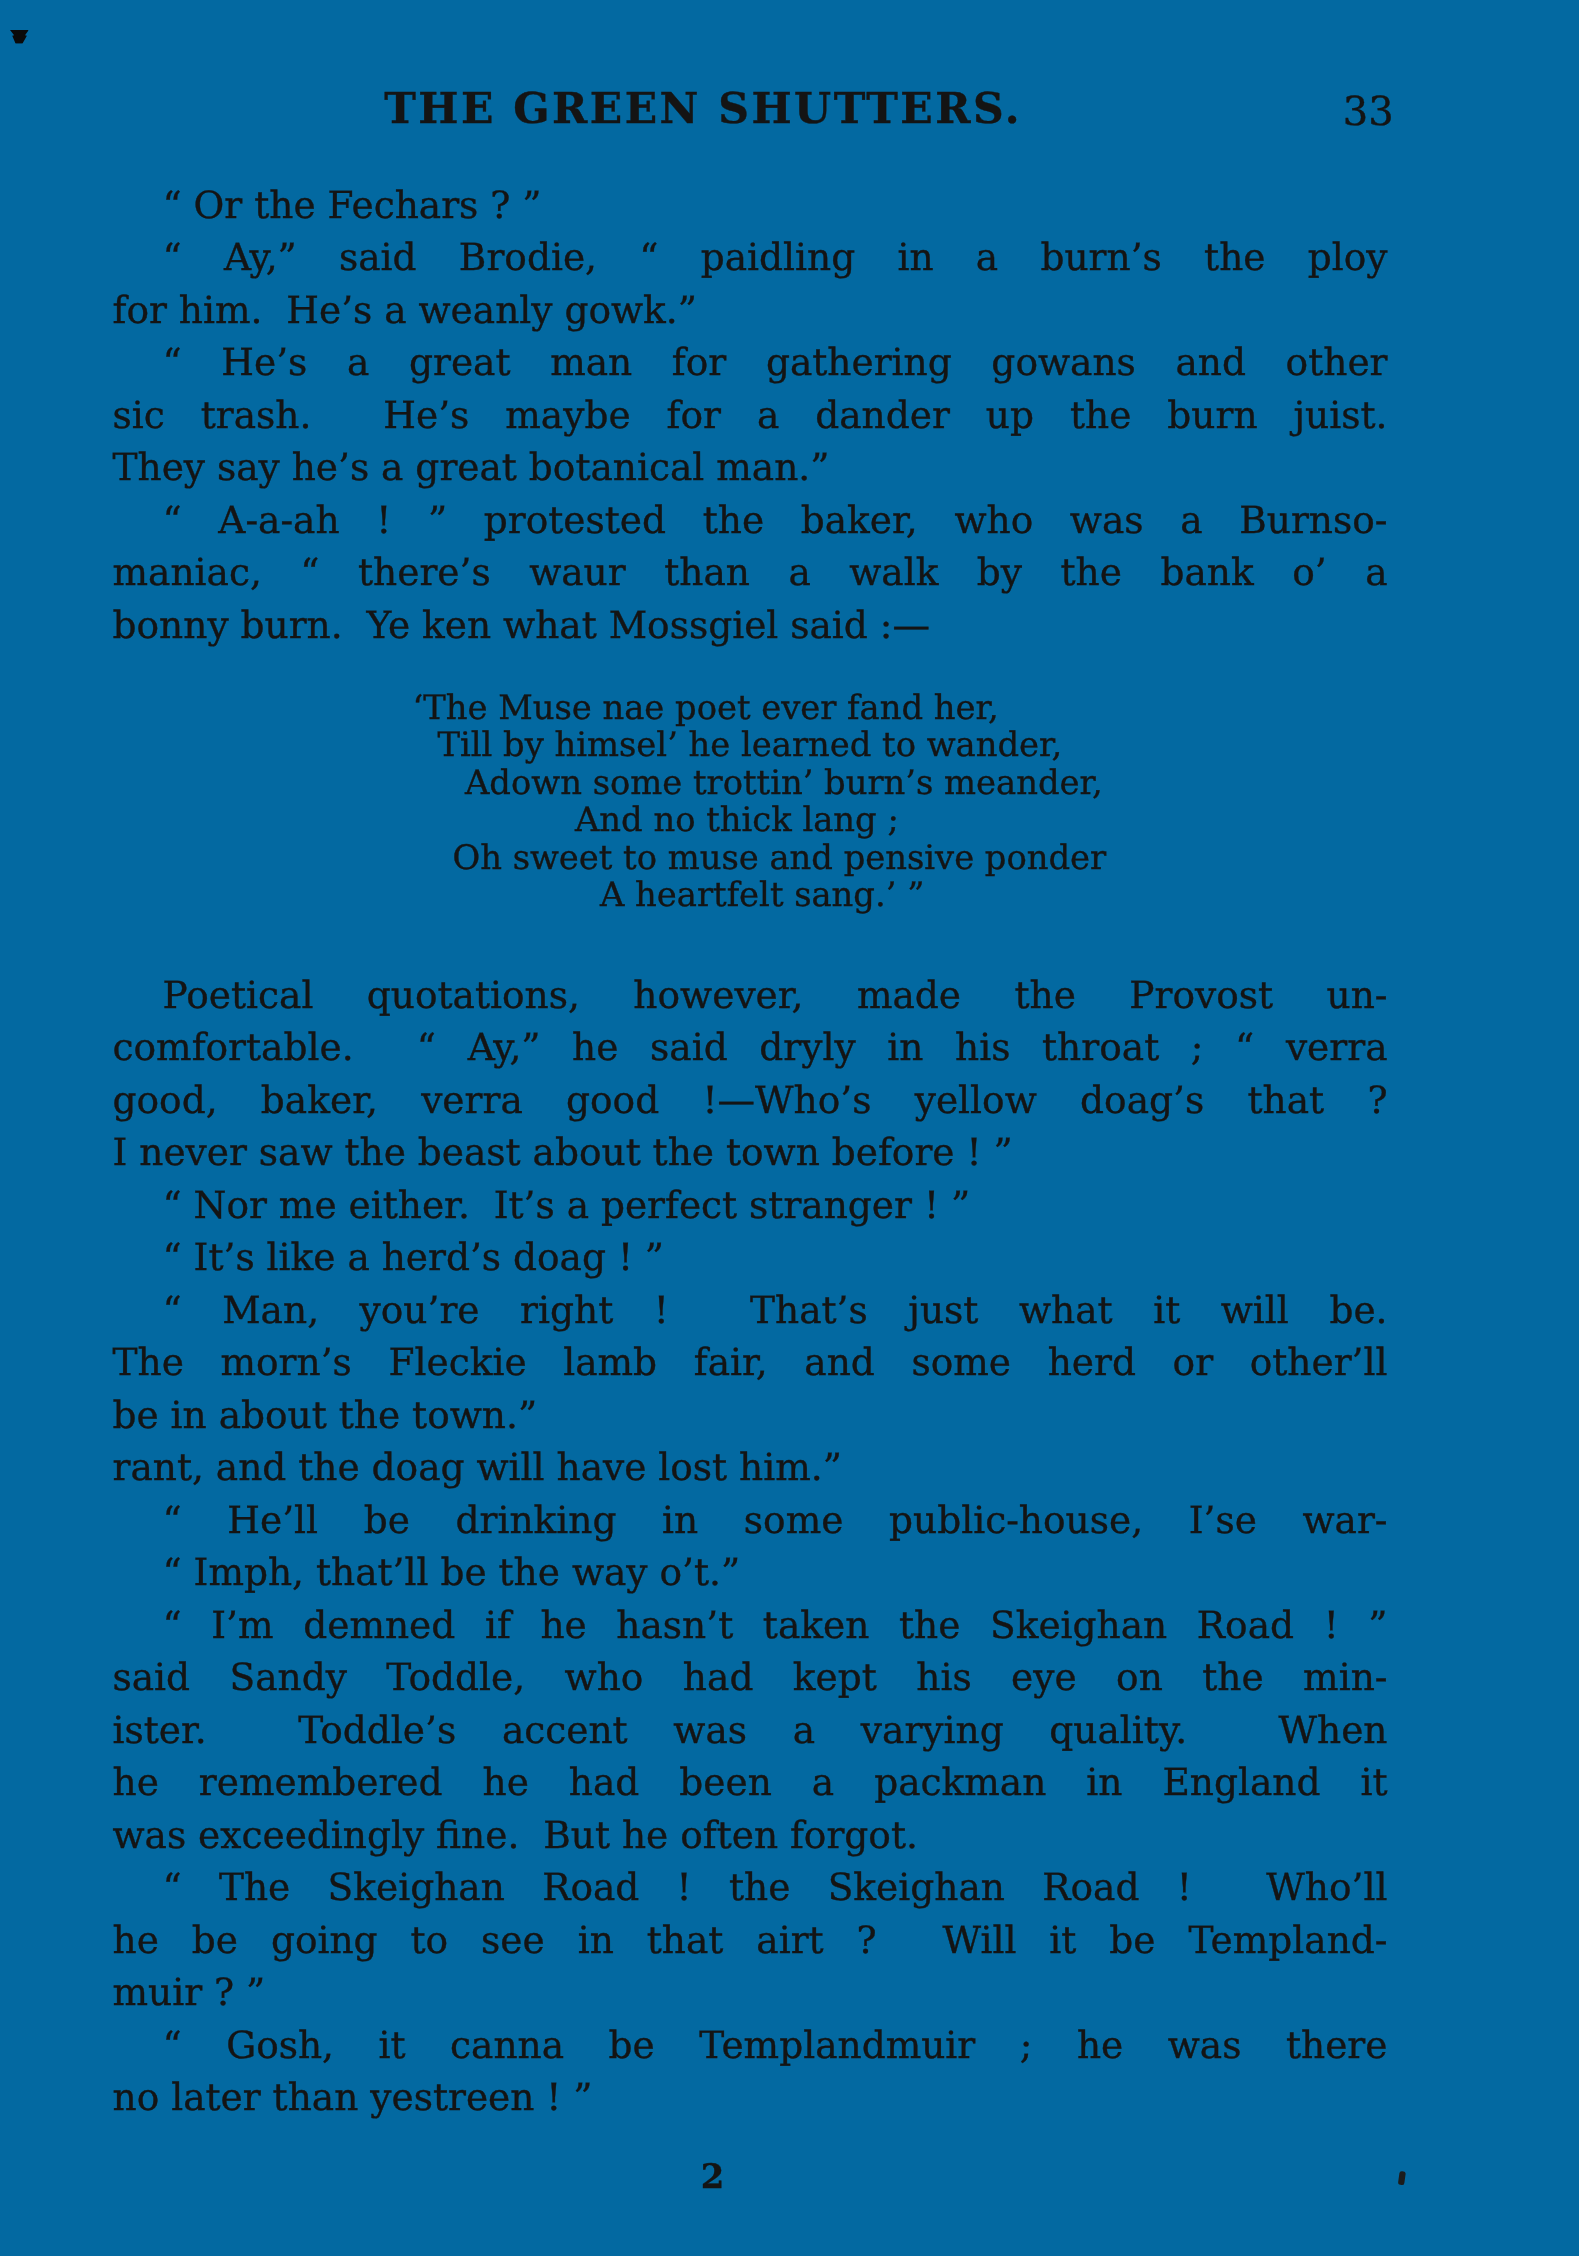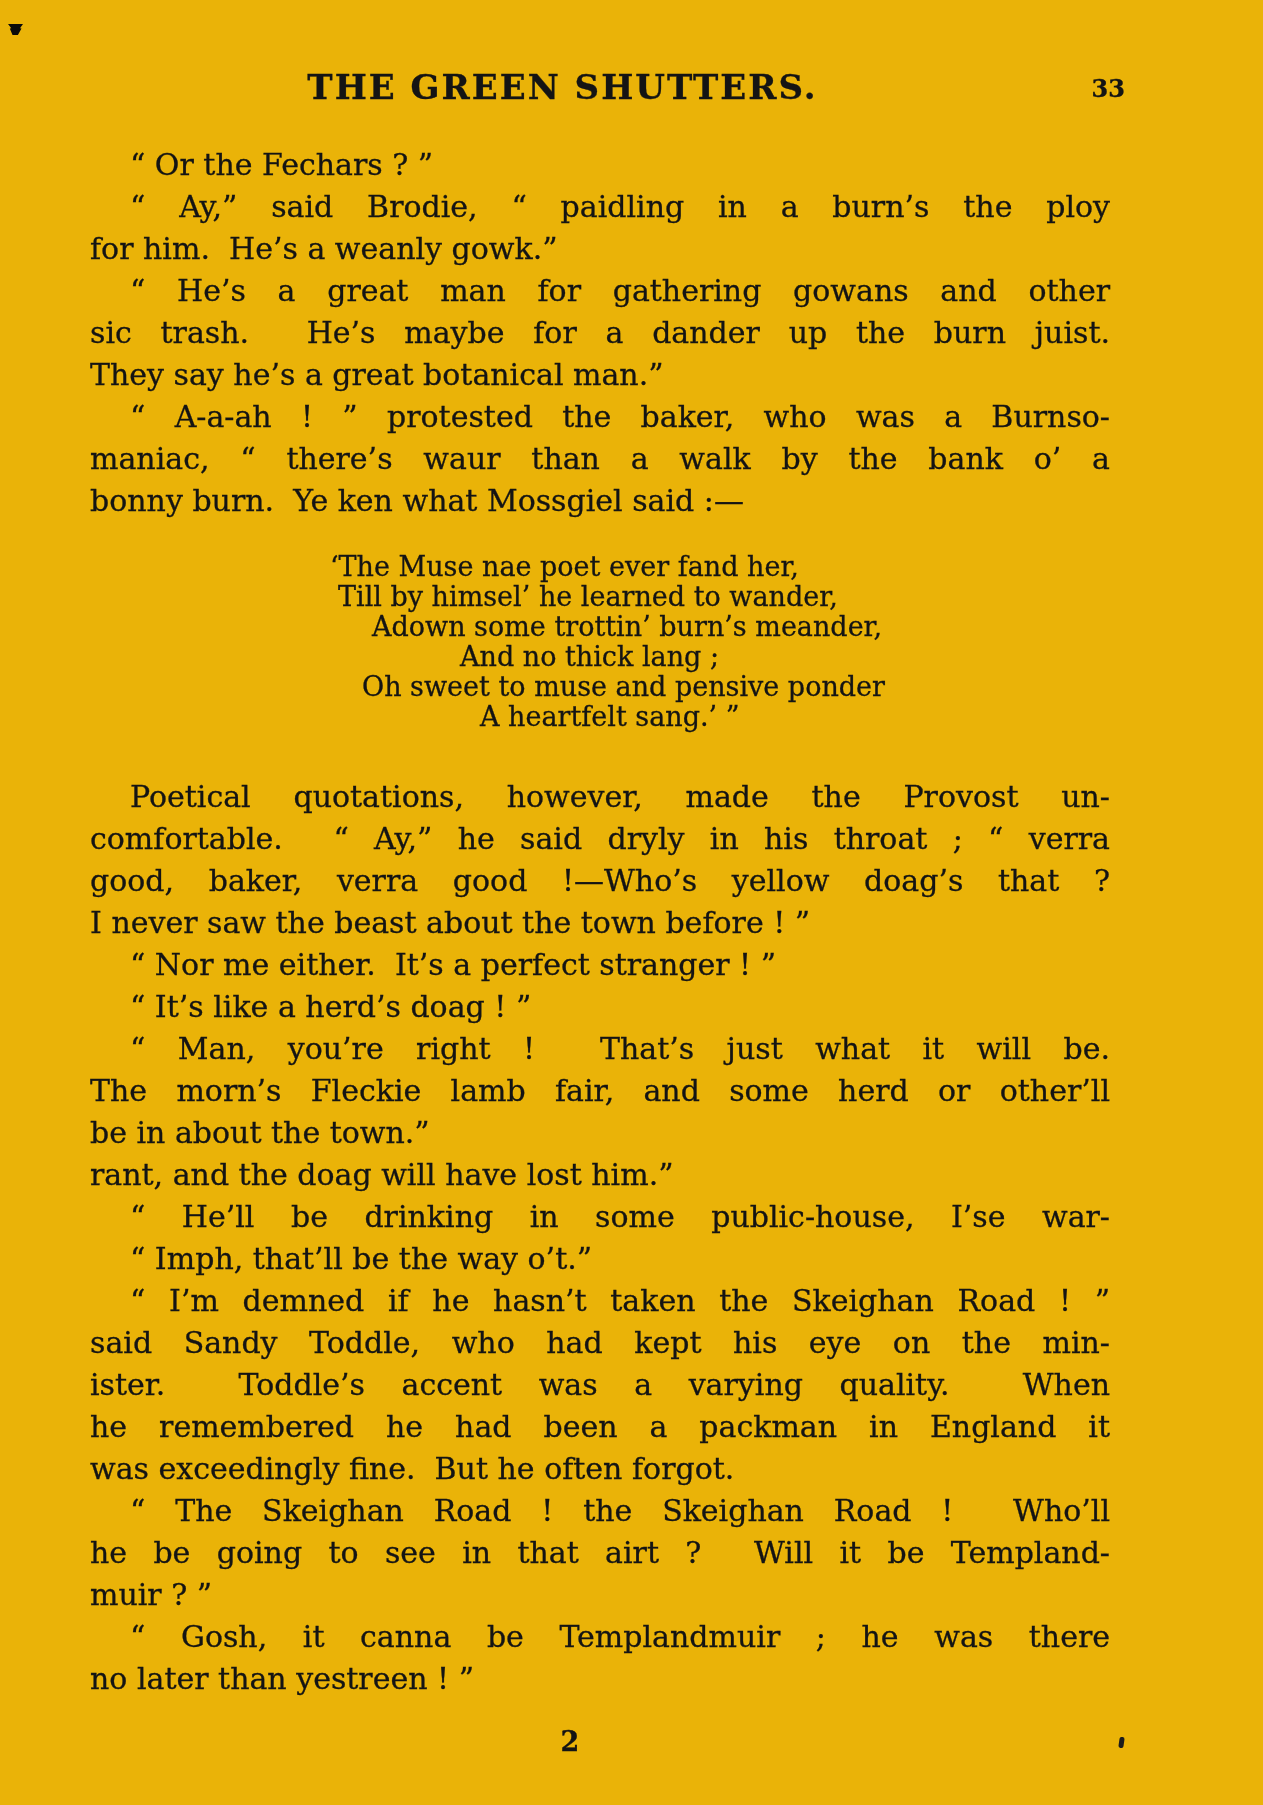--- a/index.html
+++ b/index.html
@@ -5,45 +5,45 @@
   html, body {
     margin: 0;
     padding: 0;
     background: #e8e8e8;
   }
   .page {
     position: relative;
     width: 1263px;
     height: 1805px;
     margin: 0 auto;
-    background: #eab308;
+    background: #0369a1;
     overflow: hidden;
     font-family: "DejaVu Serif", "Liberation Serif", serif;
     color: #141414;
     -webkit-text-stroke: 0.3px #141414;
   }
   .page-header {
     position: relative;
     margin: 64px 138px 0 90px;
     height: 46px;
   }
   .page-header .title {
     text-align: center;
     font-size: 34px;
     font-weight: 700;
     letter-spacing: 2px;
     line-height: 46px;
     margin-right: 90px; 
   }
   .page-header .folio {
     position: absolute;
-    right: 0;
+    right: 10px;
     top: 2px;
-    font-size: 24px;
-    font-weight: 700;
+    font-size: 32px;
+    font-weight: 400;
     line-height: 46px;
   }
   .page-body {
     margin: 34px 153px 0 90px; 
     font-size: 30px;
     line-height: 42px;
   }
   .line {
     white-space: pre-wrap;
   }
@@ -57,21 +57,21 @@
   .prose .line.first {
     text-indent: 40px;
   }
   .verse {
     margin: 30px 0 44px 240px;
     font-size: 27px;
     line-height: 30px;
   }
   .verse .line { text-align: left; text-align-last: left; }
   .verse .line:nth-child(1) { margin-left: 0; font-weight: 500; }
-  .verse .line:nth-child(2) { margin-left: 8px; }
+  .verse .line:nth-child(2) { margin-left: 20px; }
   .verse .line:nth-child(3) { margin-left: 42px; }
   .verse .line:nth-child(4) { margin-left: 130px; }
   .verse .line:nth-child(5) { margin-left: 32px; }
   .verse .line:nth-child(6) { margin-left: 150px; }
   .page-footer {
     margin: 26px 153px 0 90px;
     text-align: center;
   }
   .signature-mark {
     display: inline-block;

